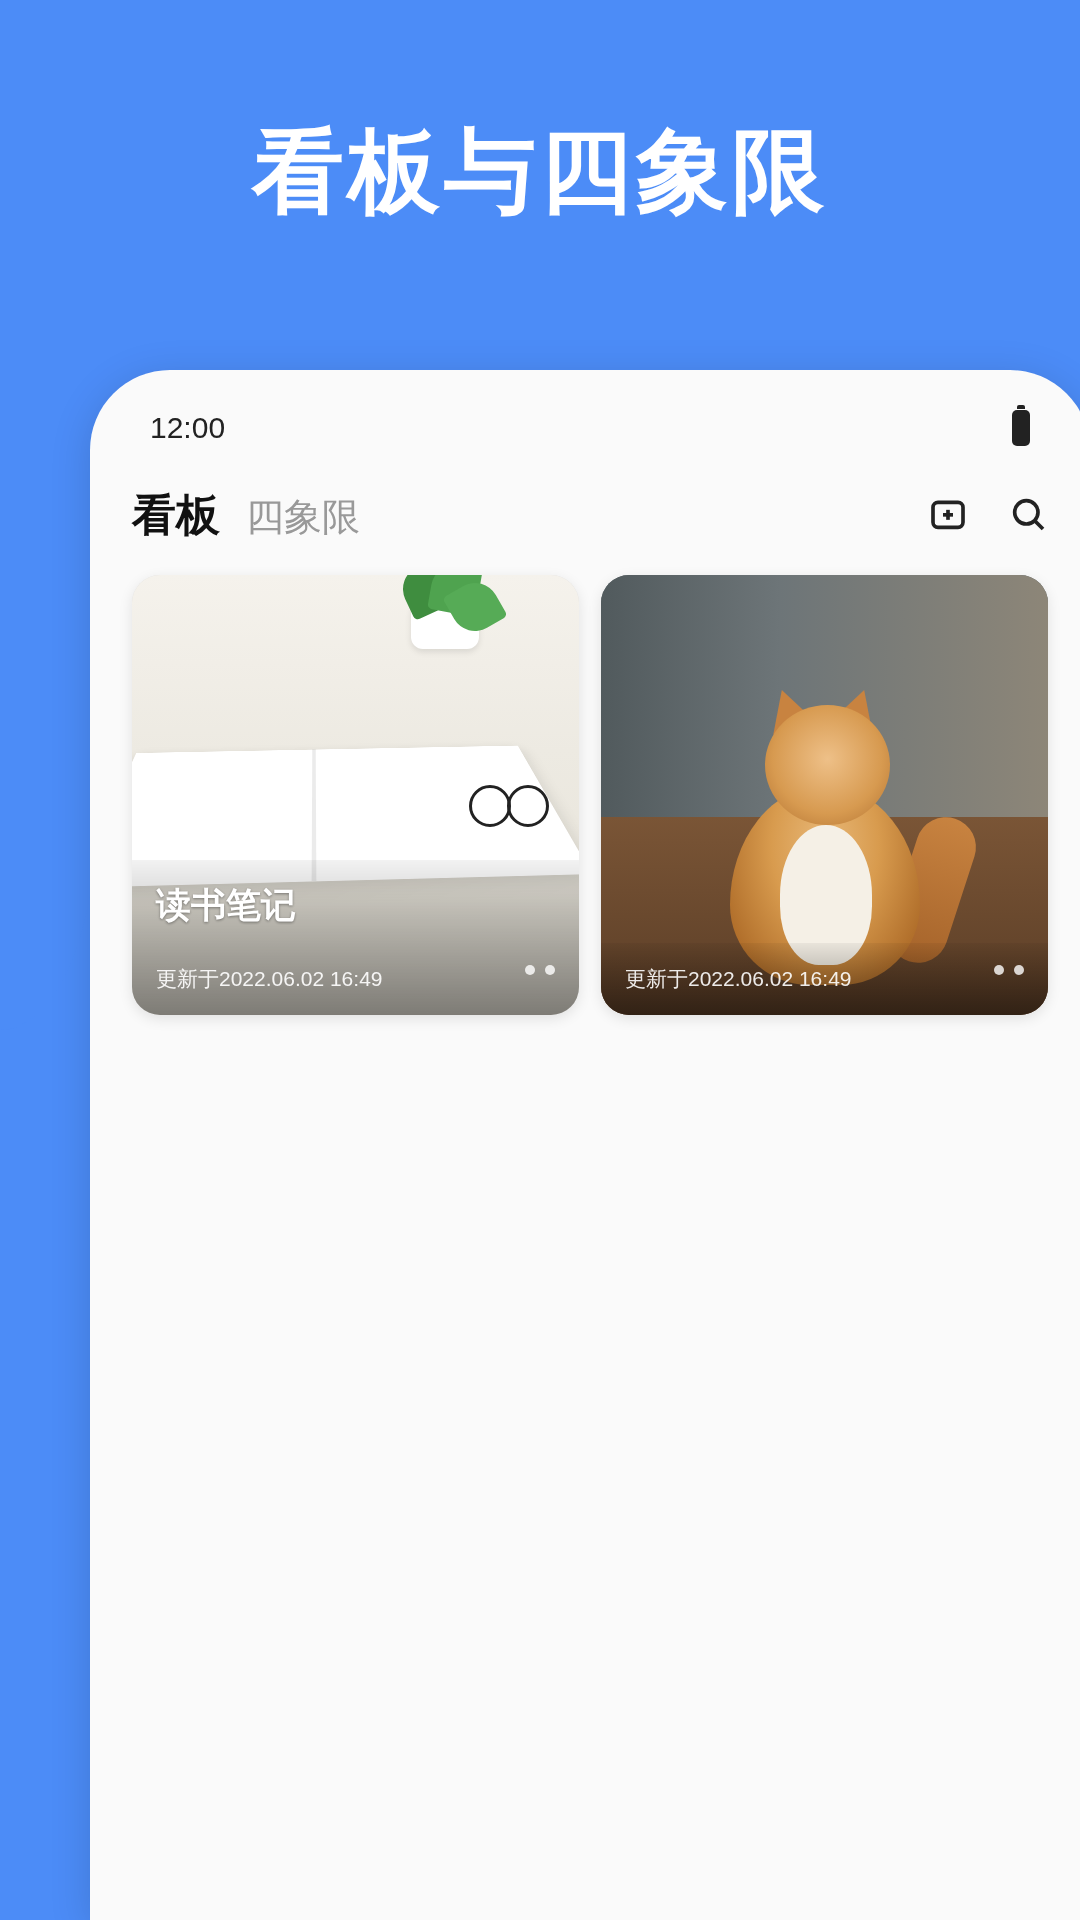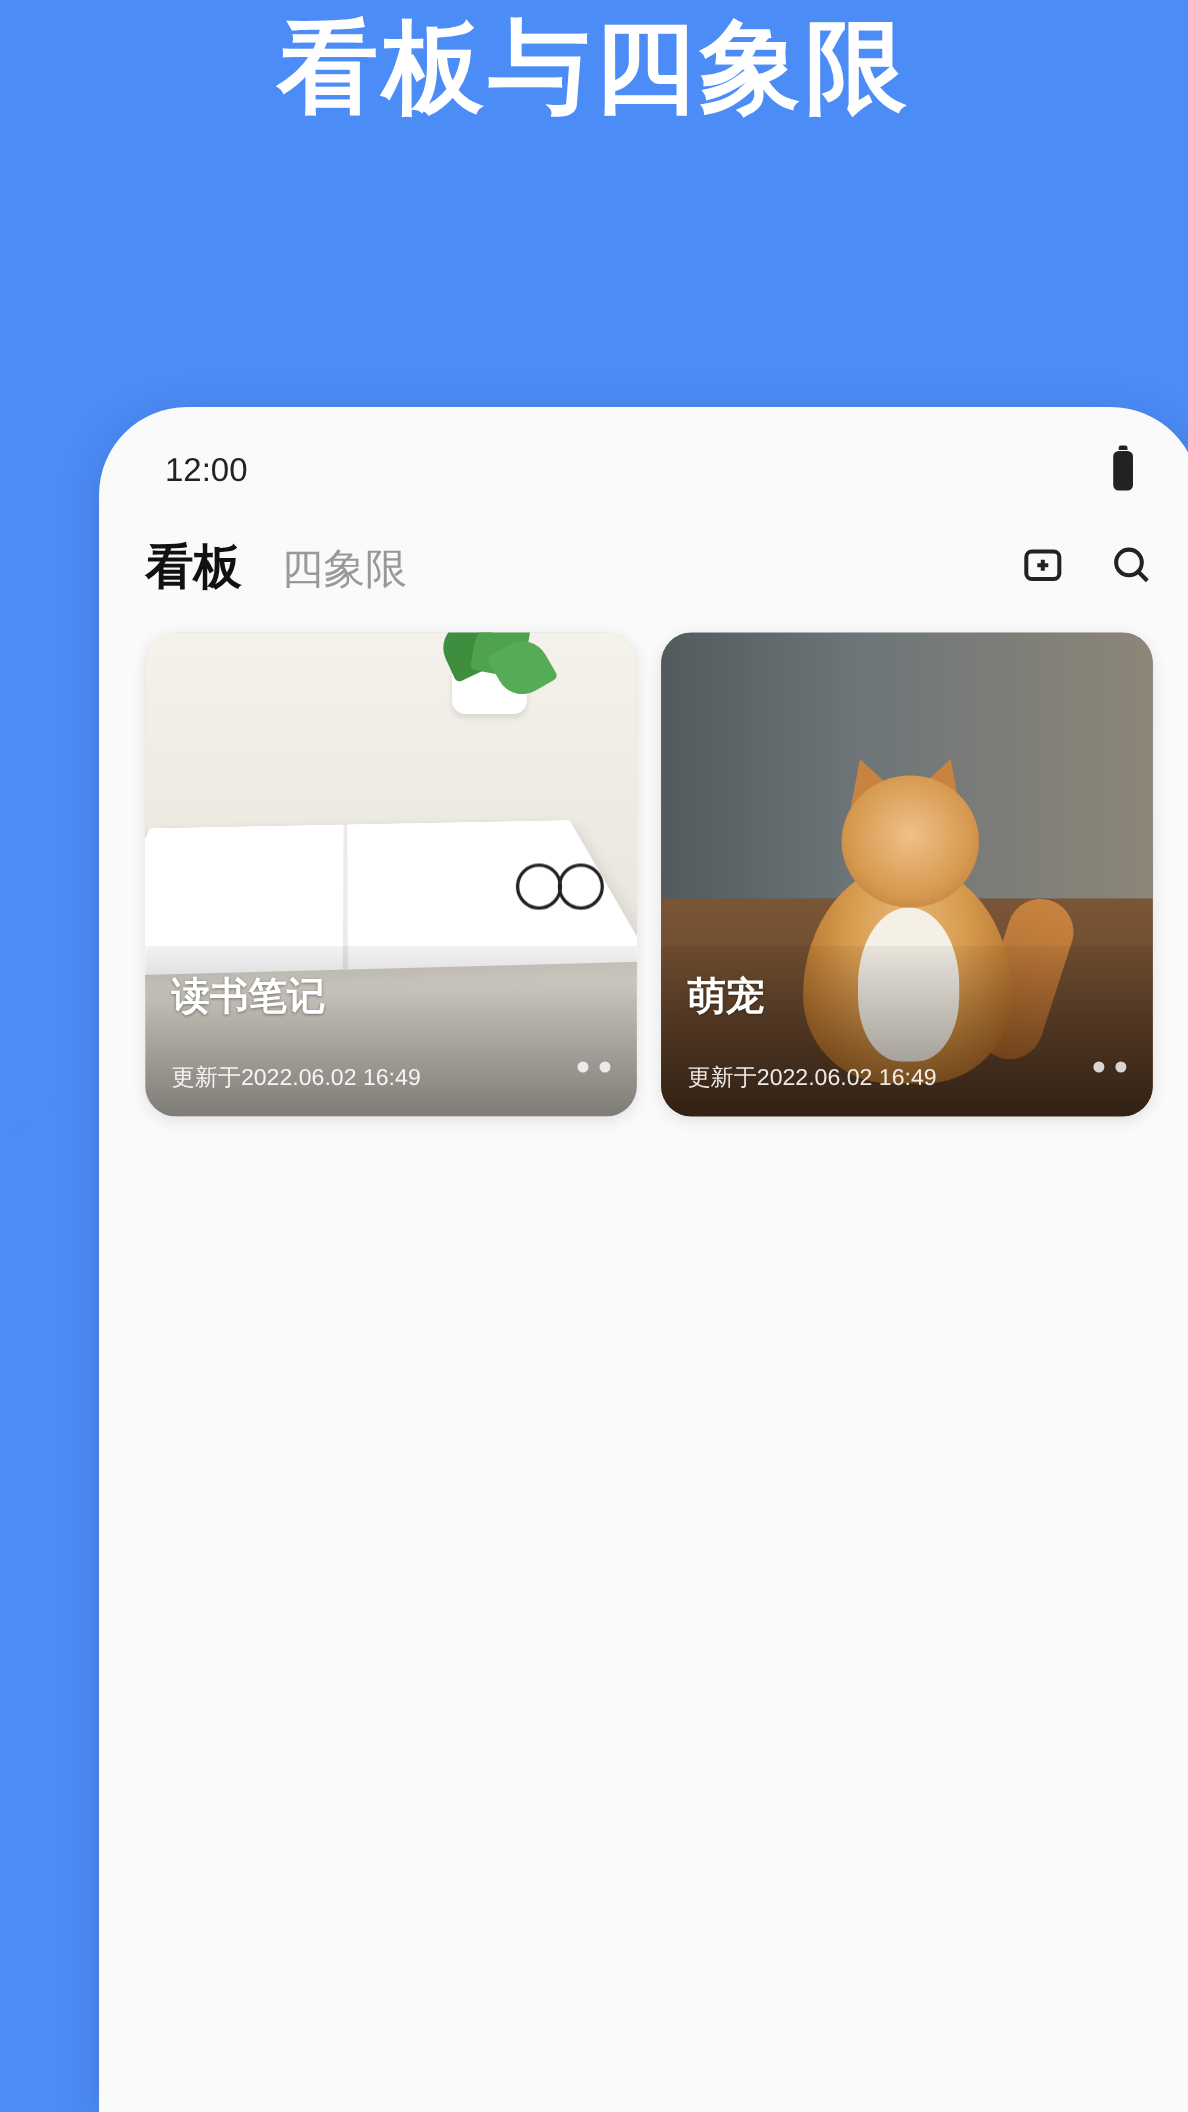--- a/index.html
+++ b/index.html
@@ -13,20 +13,21 @@
   height: 1920px;
   background: #4c8cf7;
   overflow: hidden;
   position: relative;
 }
 .hero-title {
   color: white;
   font-size: 92px;
   font-weight: 700;
   text-align: center;
+  padding-top: 110px;
   letter-spacing: 4px;
 }
 .phone-frame {
   position: absolute;
   left: 90px;
   top: 370px;
   width: 1000px;
   height: 1550px;
   background: #fafafa;
   border-radius: 80px 80px 0 0;
@@ -77,21 +78,21 @@
 }
 .header-bar {
   display: flex;
   align-items: center;
   justify-content: space-between;
   padding: 20px 42px 30px 42px;
 }
 .tabs {
   display: flex;
   align-items: baseline;
-  gap: 36px;
+  gap: 26px;
 }
 .tab {
   font-size: 38px;
   color: #999;
   font-weight: 400;
 }
 .tab.active {
   font-size: 44px;
   color: #111;
   font-weight: 700;
@@ -381,21 +382,20 @@
         <div class="cat-body">
           <div class="tail"></div>
           <div class="torso"></div>
           <div class="chest"></div>
           <div class="ear e1"></div>
             <div class="ear e2"></div>
           <div class="head"></div>
         </div>
       </div>
       <div class="card-overlay">
-        <div class="card-title">萌宠</div>
         <div class="card-footer">
           <div class="card-meta">更新于2022.06.02 16:49</div>
           <div class="card-dots">
               <span></span>
               <span></span>
             </div>
         </div>
       </div>
     </div>
 

